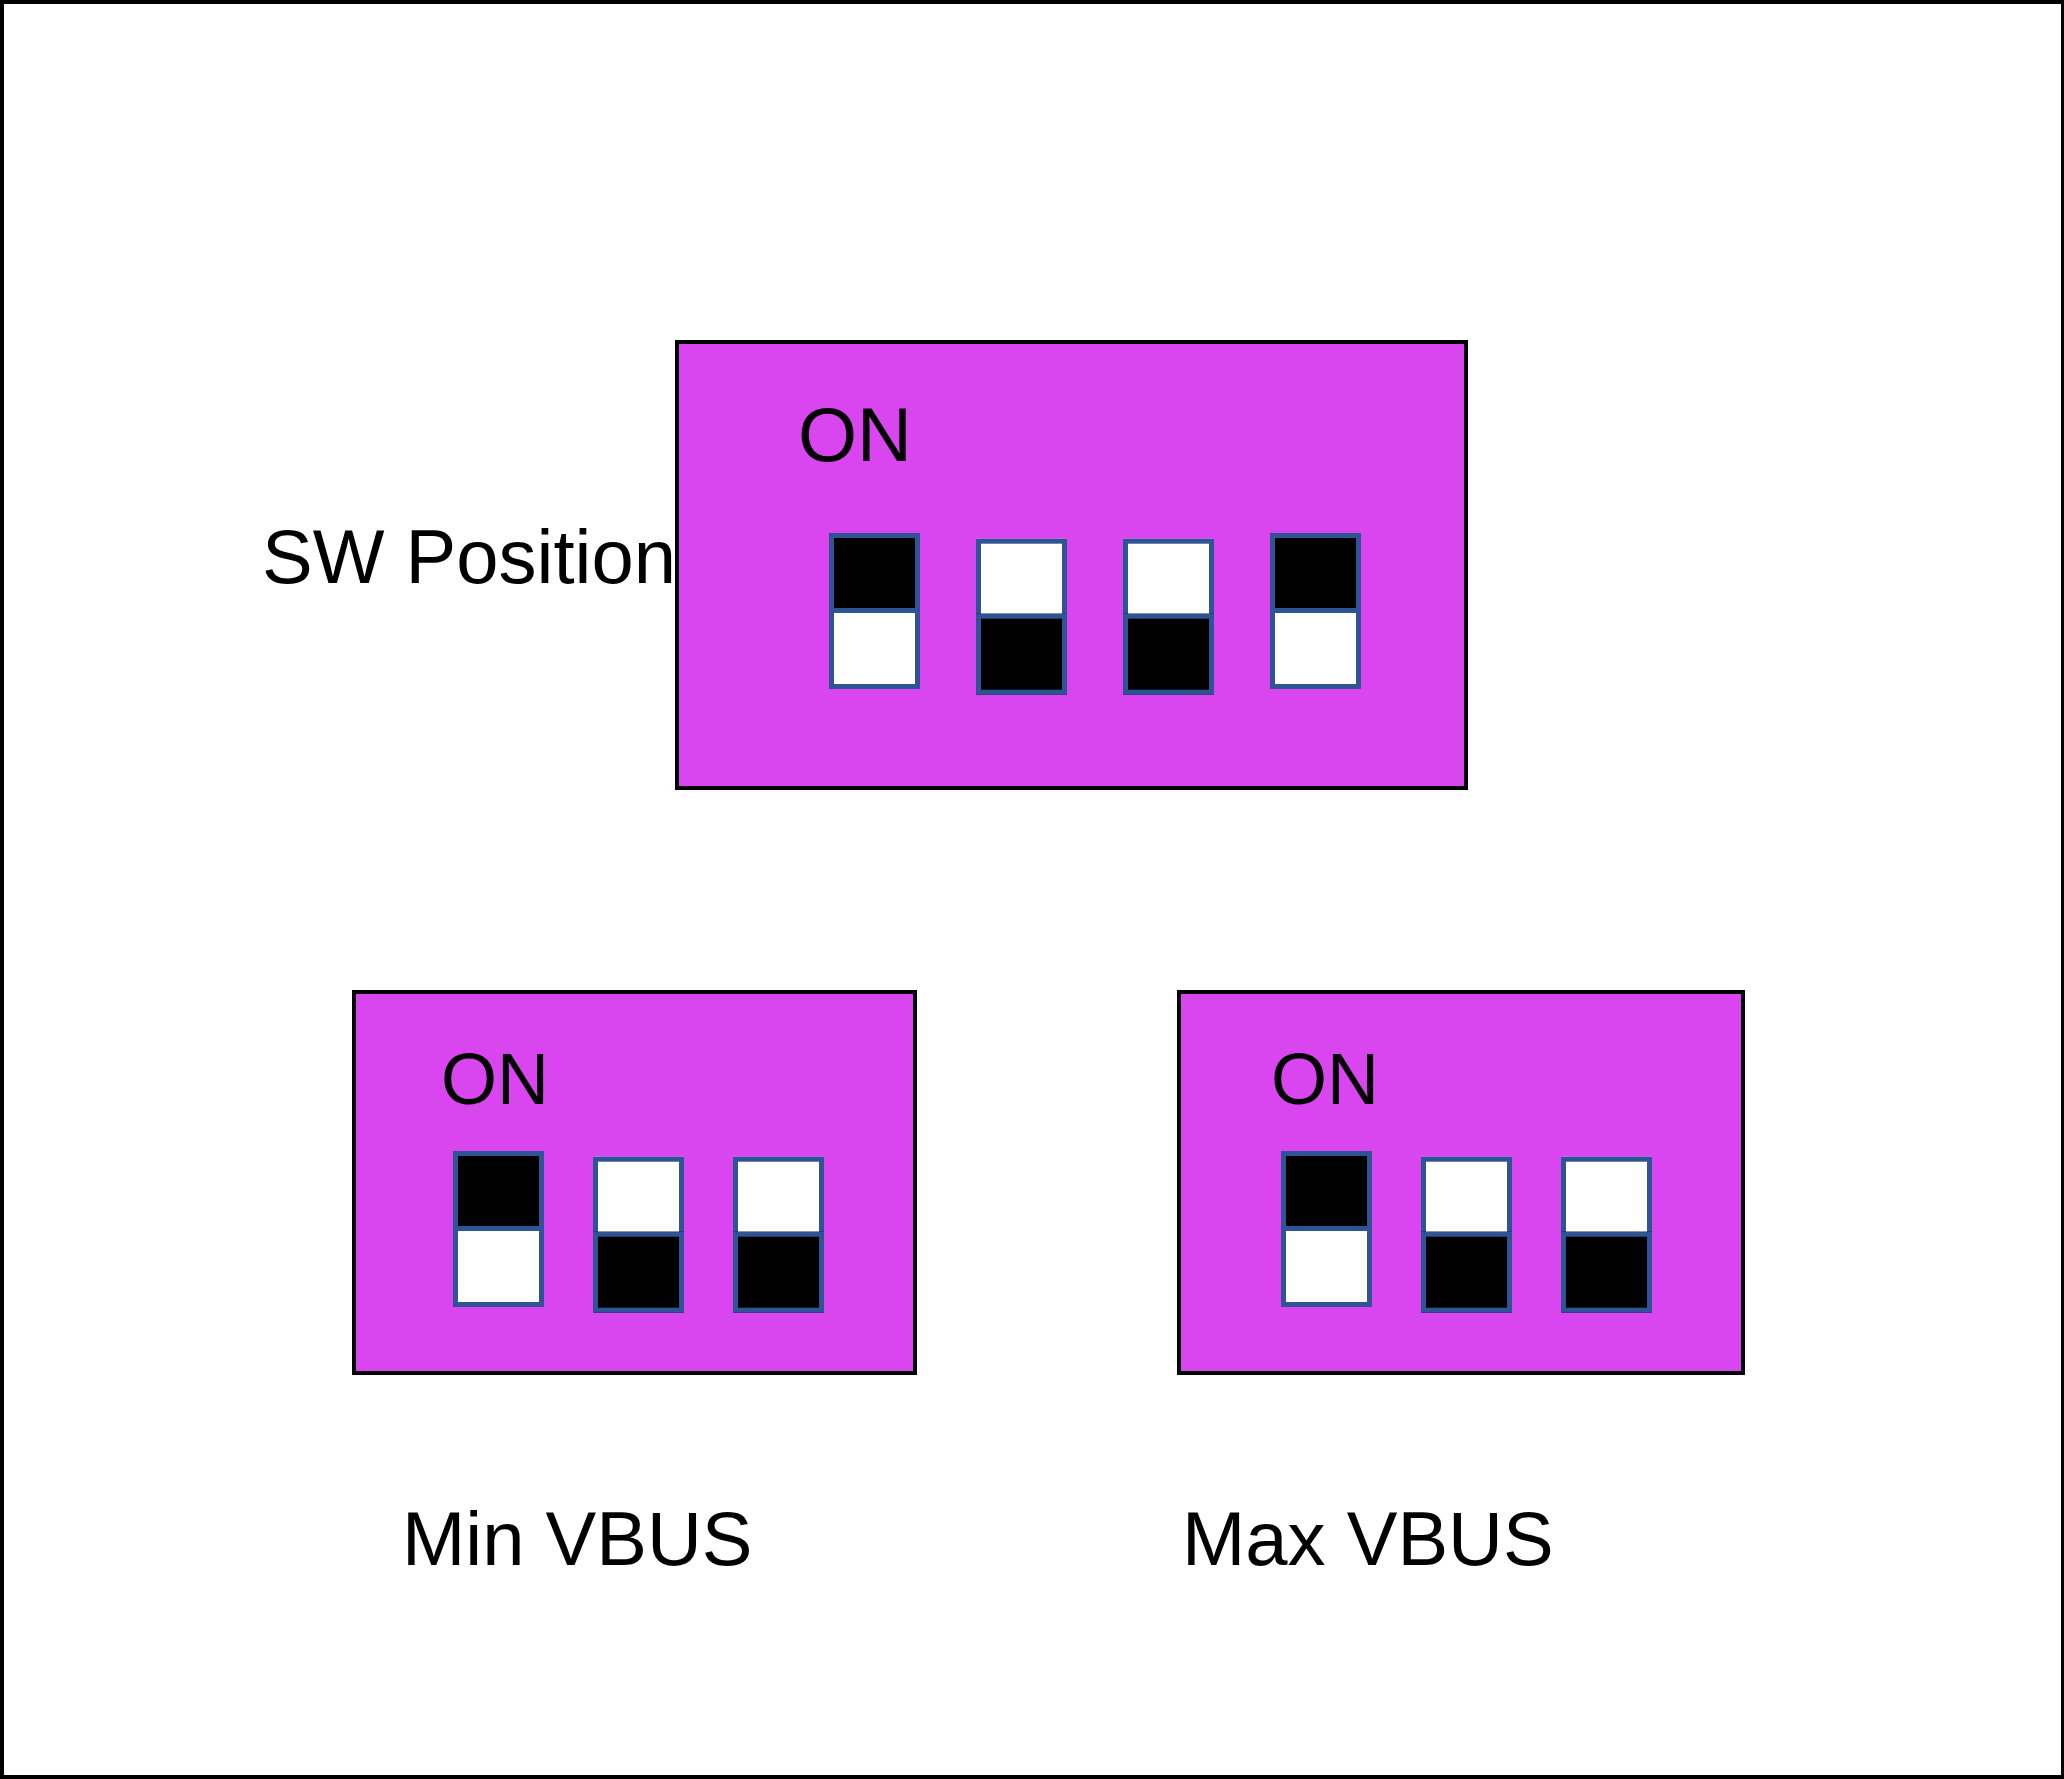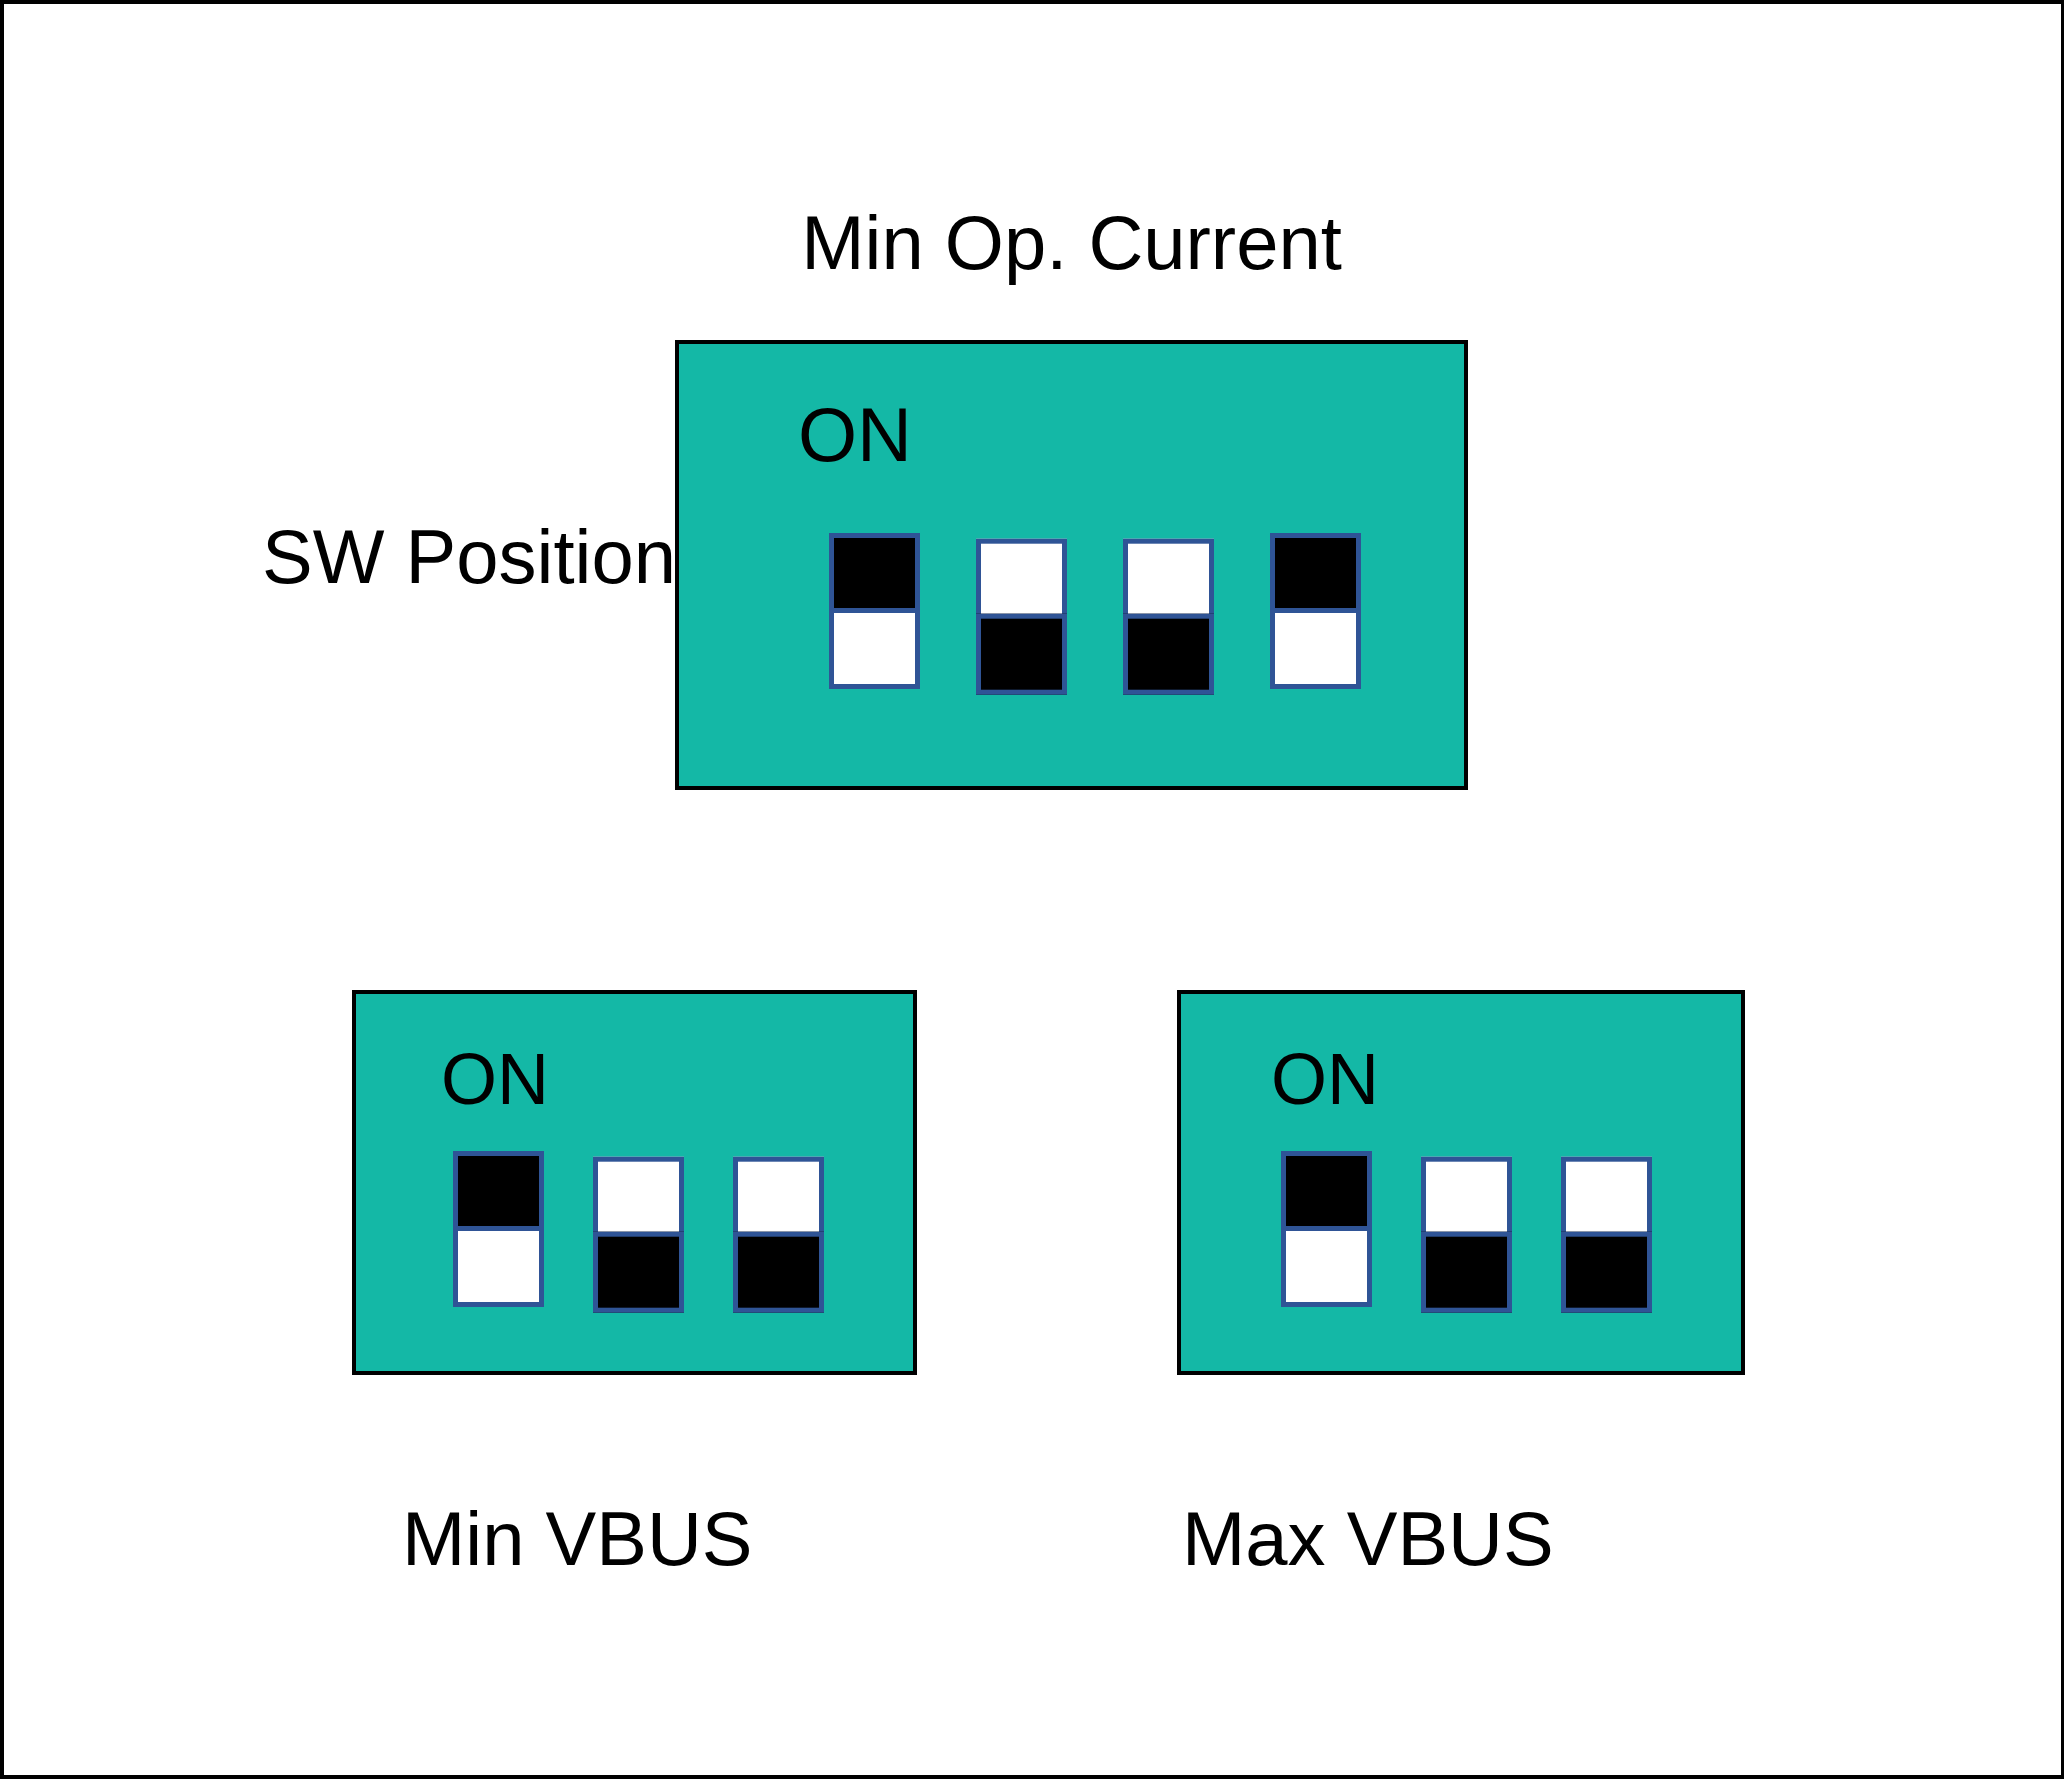--- a/index.html
+++ b/index.html
@@ -34,21 +34,21 @@
     top: 511px;
     left: 161px;
     width: 511px;
     text-align: right;
     font-size: 76px;
   }
   .panel {
     position: absolute;
     box-sizing: border-box;
     border: 4.7px solid #000000;
-    background: #14b8a6;
+    background: #d946ef;
   }
   .panel-top {
     left: 671px;
     top: 336px;
     width: 793px;
     height: 450px;
   }
   .panel-bl {
     left: 348px;
     top: 986px;
@@ -94,21 +94,20 @@
     font-size: 76px;
   }
   .caption-left  { top: 1493px; left: 398px;  width: 568px; }
   .caption-right { top: 1493px; left: 1178px; width: 568px; }
 </style>
 </head>
 <body>
 
 <div class="canvas">
 
-  <div class="label title">Min Op. Current</div>
 
   <div class="label side-label">SW Position</div>
 
   <div class="panel panel-top">
     <div class="on-label">ON</div>
     <div class="switch-row">
         <div class="dip-switch up">
           <div class="sw-cell top filled"></div>
           <div class="sw-cell bottom"></div>
         </div>

